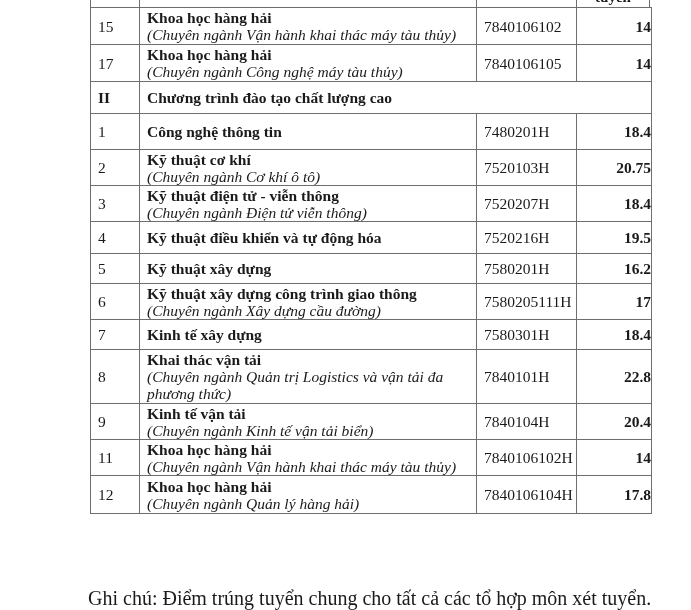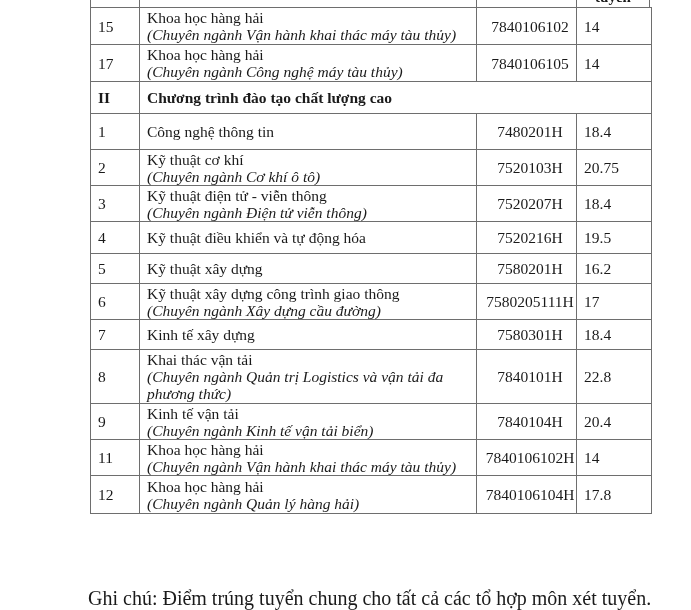--- a/index.html
+++ b/index.html
@@ -13,23 +13,23 @@
       border-collapse: collapse; table-layout: fixed;
       width: 561px;
     }
     table.score-table td {
       border: 1.5px solid #6e6e6e;
       font-size: 15.5px; line-height: 17px;
       padding: 0 0 0 7px; vertical-align: middle;
       box-sizing: border-box;
     }
     td.stt { text-align: left; padding: 0; }
-    td.code { text-align: center; padding: 0; }
-    td.score { text-align: left; padding: 0; }
-    .major-name { display: block; }
+    td.code { padding: 0; }
+    td.score { text-align: right; padding: 0; font-weight: bold; }
+    .major-name { display: block; font-weight: bold; }
     .major-sub { display: block; font-style: italic; }
     tr.section-row td { font-weight: bold; }
     tr.section-row td.section-title { border-right: 1.5px solid #6e6e6e; margin-left: 38px; }
     .note {
       position: absolute; left: 88px; top: 589px;
       font-size: 20px; line-height: 18px; white-space: nowrap;
     }
     .top-stub {
       position: absolute; left: 90px; top: 0; width: 561px; height: 7px;
       box-sizing: border-box;

